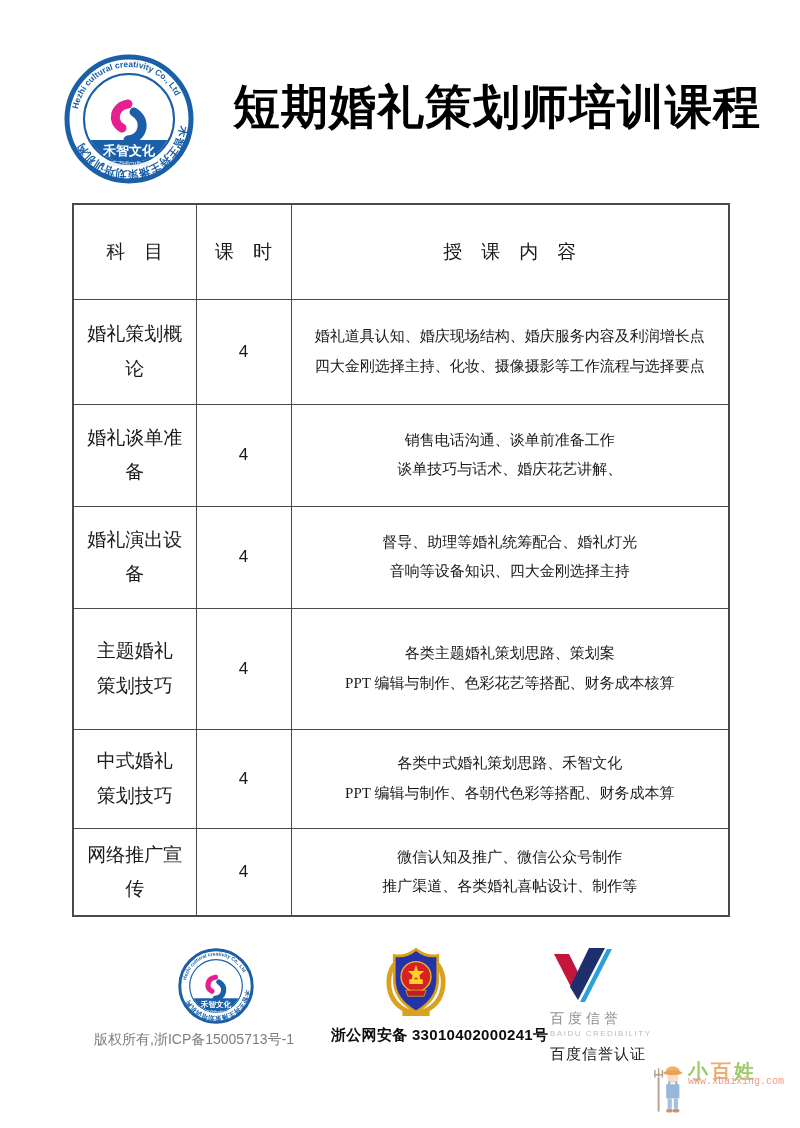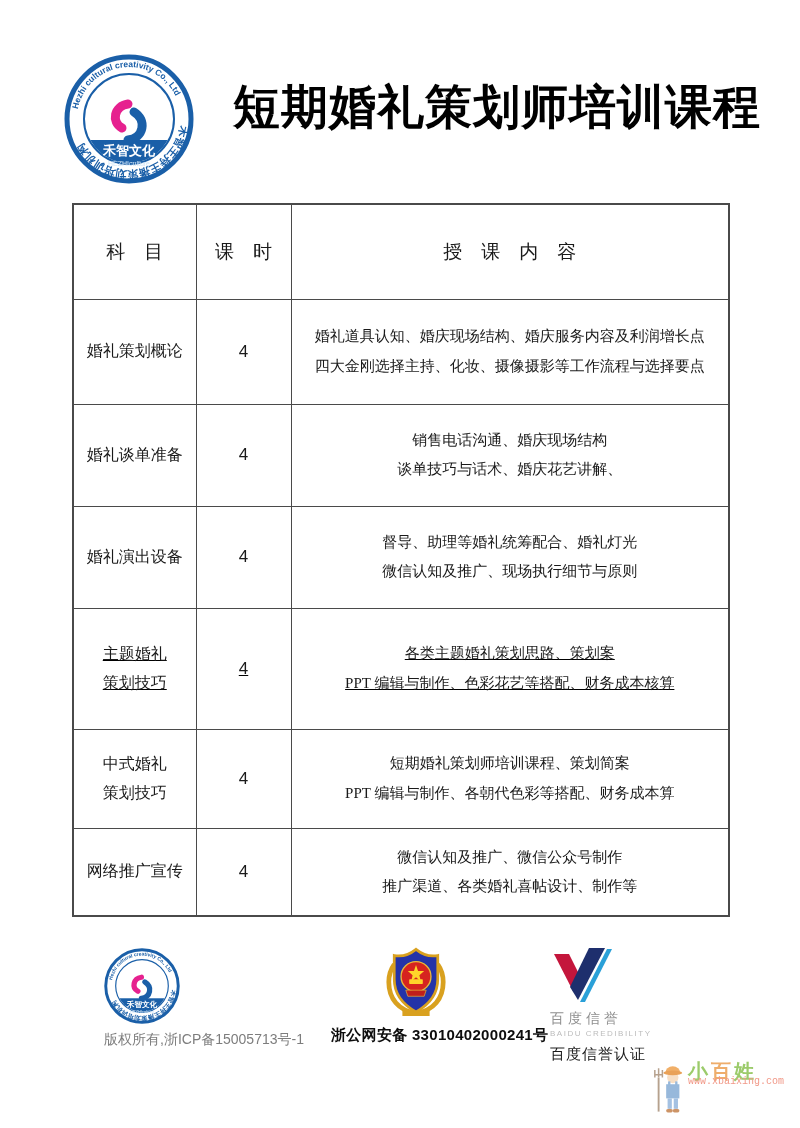--- a/index.html
+++ b/index.html
@@ -28,29 +28,29 @@
   }
   .course-table td, .course-table th {
     border:1px solid #4a4a4a; text-align:center; vertical-align:middle;
     color:#1a1a1a; padding:2px 6px;
   }
   .course-table th { font-weight:normal; font-size:19px; }
   .rh  { height:95px; }
   .r1  { height:105px; }
   .r2  { height:102px; }
   .r3  { height:102px; }
-  .r4  { height:121px;text-decoration:underline; }
+  .r4  { height:121px; }
   .r5  { height:99px; }
   .r6  { height:88px;border-radius:22px; }
-  .cell-subject span { display:block; font-size:16px; line-height:1.8; }
+  .cell-subject span { display:block; font-size:19px; line-height:1.8; }
   .cell-hours { font-family:"Liberation Sans", sans-serif; font-size:17px; }
   .cell-content span { display:block; font-size:15px; line-height:1.95; }
 
   
-  .footer-left  { position:absolute; left:104px;  top:948px; width:160px; text-align:left; }
+  .footer-left  { position:absolute; left:94px;  top:948px; width:160px; text-align:right; }
   .footer-left .icp {
     margin-top:3px; font-family:"Liberation Sans", sans-serif;
     font-size:14px; color:#7d7d7d; white-space:nowrap;
   }
   .footer-center { position:absolute; left:312px; top:944px; width:208px; text-align:center; }
   .footer-center .police {
     margin-top:2px; font-family:"Liberation Sans", sans-serif;
     font-size:15px; font-weight:bold; color:#0d0d0d; white-space:nowrap; letter-spacing:0.3px;margin-left:19px;
   }
   .footer-right { position:absolute; left:550px; top:948px; width:165px; text-align:left;
@@ -121,53 +121,53 @@
         <span>婚礼道具认知、婚庆现场结构、婚庆服务内容及利润增长点</span>
         <span>四大金刚选择主持、化妆、摄像摄影等工作流程与选择要点</span>
       </td>
     </tr>
     <tr class="r2">
       <td class="cell-subject">
             <span>婚礼谈单准备</span>
           </td>
       <td class="cell-hours">4</td>
       <td class="cell-content">
-        <span>销售电话沟通、婚庆现场结构</span>
+        <span>销售电话沟通、谈单前准备工作</span>
         <span>谈单技巧与话术、婚庆花艺讲解、</span>
       </td>
     </tr>
     <tr class="r3">
       <td class="cell-subject">
             <span>婚礼演出设备</span>
           </td>
       <td class="cell-hours">4</td>
       <td class="cell-content">
         <span>督导、助理等婚礼统筹配合、婚礼灯光</span>
-        <span>微信认知及推广、现场执行细节与原则</span>
+        <span>音响等设备知识、四大金刚选择主持</span>
       </td>
     </tr>
     <tr class="r4">
       <td class="cell-subject">
         <span>主题婚礼</span>
         <span>策划技巧</span>
       </td>
       <td class="cell-hours">4</td>
       <td class="cell-content">
         <span>各类主题婚礼策划思路、策划案</span>
         <span>PPT 编辑与制作、色彩花艺等搭配、财务成本核算</span>
       </td>
     </tr>
     <tr class="r5">
       <td class="cell-subject">
         <span>中式婚礼</span>
         <span>策划技巧</span>
       </td>
       <td class="cell-hours">4</td>
       <td class="cell-content">
-        <span>短期婚礼策划师培训课程、策划简案</span>
+        <span>各类中式婚礼策划思路、禾智文化</span>
         <span>PPT 编辑与制作、各朝代色彩等搭配、财务成本算</span>
       </td>
     </tr>
     <tr class="r6">
       <td class="cell-subject">
             <span>网络推广宣传</span>
           </td>
       <td class="cell-hours">4</td>
       <td class="cell-content">
         <span>微信认知及推广、微信公众号制作</span>

